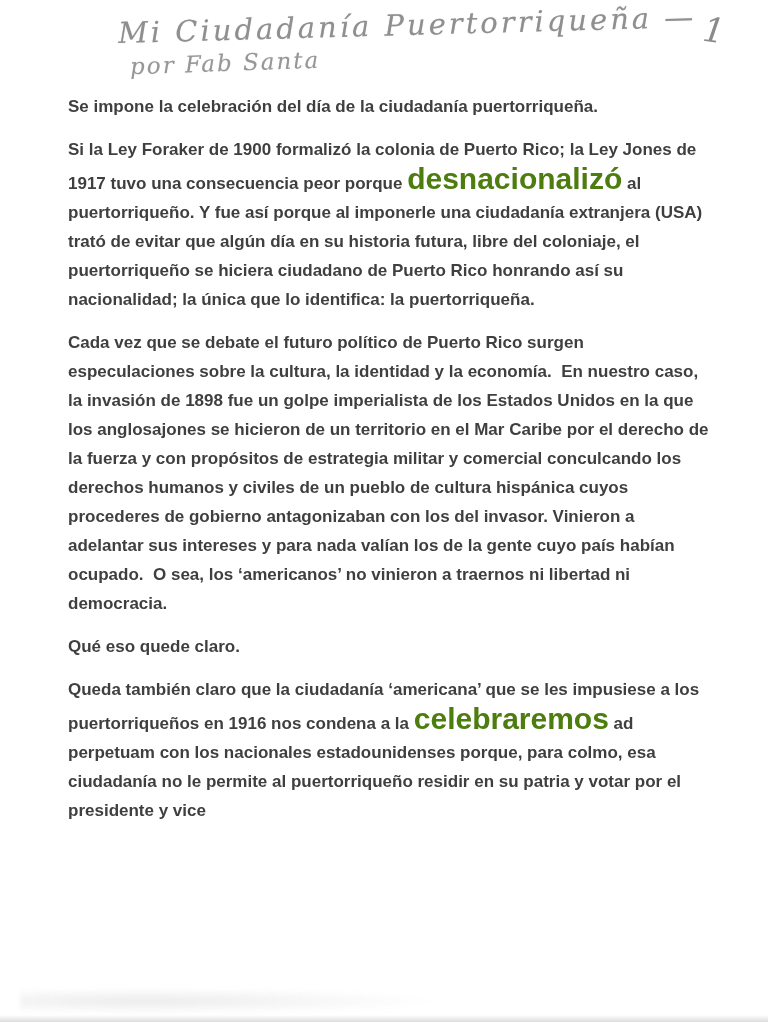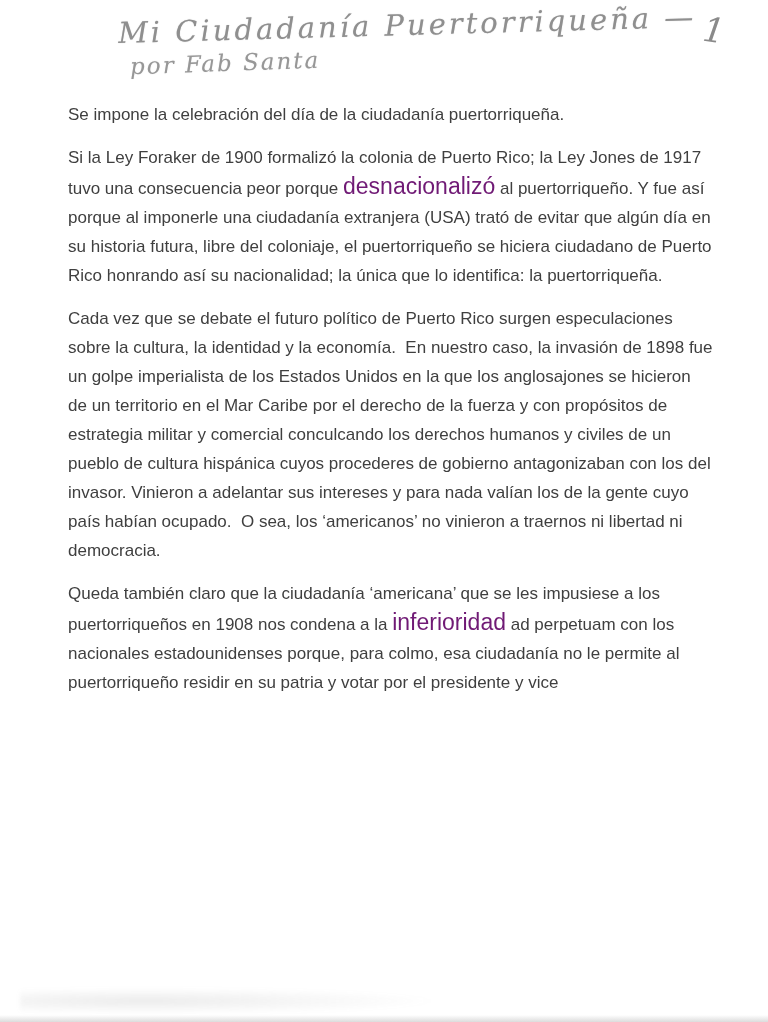--- a/index.html
+++ b/index.html
@@ -56,27 +56,28 @@
   .body-text {
     position: absolute;
     left: 68px;
     top: 92px;
     width: 645px;
     color: #3f3f3f;
     font-size: 17px;
     line-height: 29px;
   }
   .para {
-    margin: 8px 0 14px 0;
+    margin: 0 0 14px 0;
     white-space: pre-wrap;
+    font-weight: bold;
   }
   .big-word {
-    font-size: 23px;
+    font-size: 30px;
     line-height: 29px;
-    color: #701a75;
+    color: #4d7c0f;
   }
   
   .smudge {
     position: absolute;
     left: 20px;
     bottom: 8px;
     width: 420px;
     height: 26px;
     background: radial-gradient(ellipse at 30% 50%, rgba(120,120,120,0.14), rgba(120,120,120,0.0) 70%);
     filter: blur(2px);
@@ -100,19 +101,20 @@
   <div class="hw-title">Mi Ciudadanía Puertorriqueña —</div>
 
   <div class="hw-byline">por Fab Santa</div>
 
   <div class="hw-pagenum">1</div>
 
   <div class="body-text" id="doc-body">
       <p class="para"><span>Se impone la celebración del día de la ciudadanía puertorriqueña.</span></p>
       <p class="para"><span>Si la Ley Foraker de 1900 formalizó la colonia de Puerto Rico; la Ley Jones de 1917 tuvo una consecuencia peor porque </span><span class="big-word">desnacionalizó</span><span> al puertorriqueño. Y fue así porque al imponerle una ciudadanía extranjera (USA) trató de evitar que algún día en su historia futura, libre del coloniaje, el puertorriqueño se hiciera ciudadano de Puerto Rico honrando así su nacionalidad; la única que lo identifica: la puertorriqueña.</span></p>
       <p class="para"><span>Cada vez que se debate el futuro político de Puerto Rico surgen especulaciones sobre la cultura, la identidad y la economía.  En nuestro caso, la invasión de 1898 fue un golpe imperialista de los Estados Unidos en la que los anglosajones se hicieron de un territorio en el Mar Caribe por el derecho de la fuerza y con propósitos de estrategia militar y comercial conculcando los derechos humanos y civiles de un pueblo de cultura hispánica cuyos procederes de gobierno antagonizaban con los del invasor. Vinieron a adelantar sus intereses y para nada valían los de la gente cuyo país habían ocupado.  O sea, los ‘americanos’ no vinieron a traernos ni libertad ni democracia.</span></p>
-      <p class="para"><span>Queda también claro que la ciudadanía ‘americana’ que se les impusiese a los puertorriqueños en 1908 nos condena a la </span><span class="big-word">inferioridad</span><span> ad perpetuam con los nacionales estadounidenses porque, para colmo, esa ciudadanía no le permite al puertorriqueño residir en su patria y votar por el presidente y vice</span></p>
+      <p class="para"><span>Qué eso quede claro.</span></p>
+      <p class="para"><span>Queda también claro que la ciudadanía ‘americana’ que se les impusiese a los puertorriqueños en 1916 nos condena a la </span><span class="big-word">celebraremos</span><span> ad perpetuam con los nacionales estadounidenses porque, para colmo, esa ciudadanía no le permite al puertorriqueño residir en su patria y votar por el presidente y vice</span></p>
     </div>
 
   <div class="smudge"></div>
   <div class="bottom-edge"></div>
 
 </div>
 
 </body></html>

